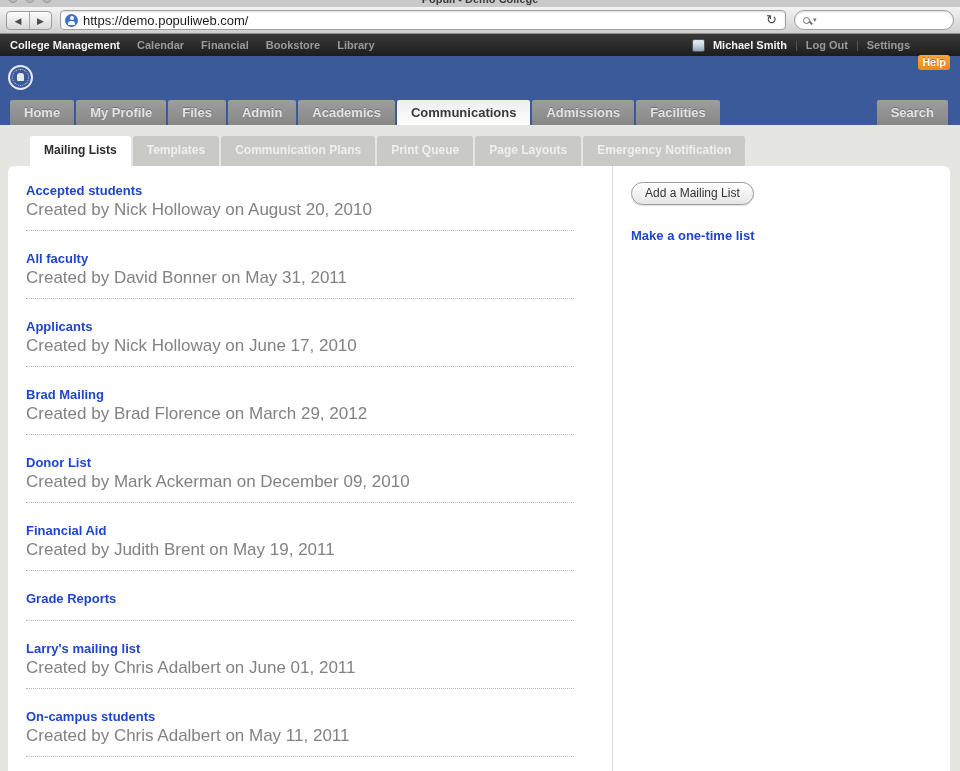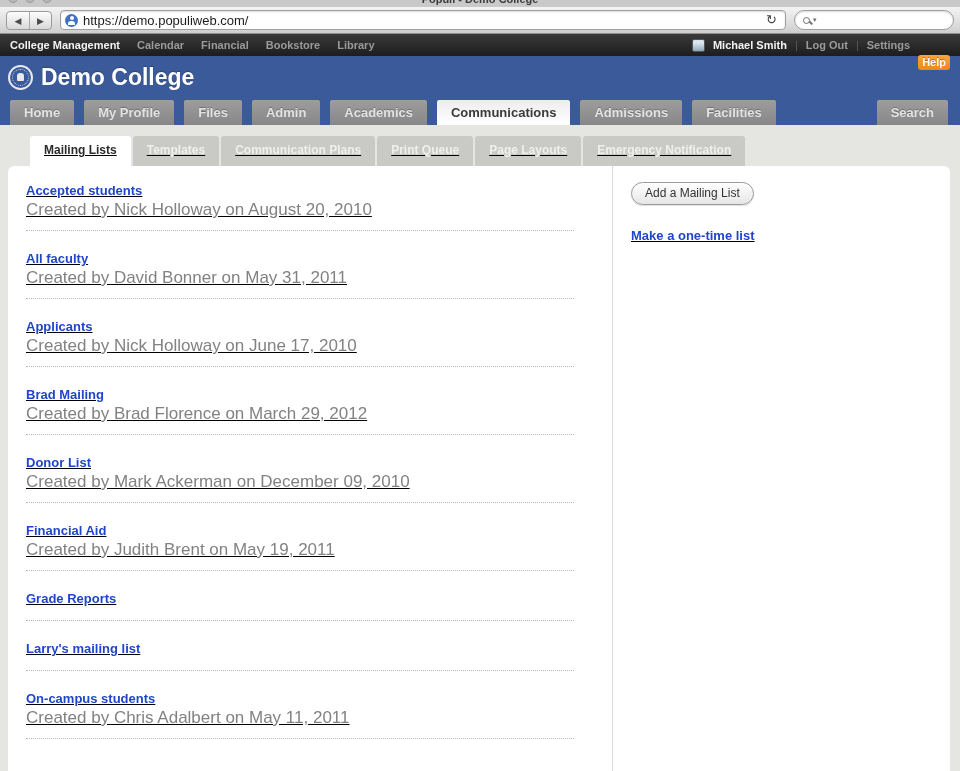--- a/index.html
+++ b/index.html
@@ -64,21 +64,21 @@
 
   
   .maintabs { height:27px; background:#3a5a99; display:flex; gap:2px; padding:2px 12px 0 10px; }
   .maintabs .tab { background:linear-gradient(#9d9d9d,#878787); color:#e3e3e3; font-size:13px;
     font-weight:bold; padding:0 14px; line-height:25px; border-radius:2px 2px 0 0;
     text-shadow:0 -1px 0 rgba(0,0,0,.25); }
   .maintabs .tab.active { background:linear-gradient(#ededed,#ffffff); color:#3a3a3a; text-shadow:none; }
   .maintabs .tab.searchtab { margin-left:auto; }
 
   
-  .page { background:#e5e5e2;text-decoration:underline; }
+  .page { background:#e5e5e2; }
   .subtabs { display:flex; gap:2px; padding:11px 0 0 30px; height:41px; }
   .subtabs .stab { background:#c9c9c6; color:#efefec; font-size:12px; font-weight:bold;
     padding:0 14px; line-height:29px; border-radius:3px 3px 0 0; }
   .subtabs .stab.active { background:#fff; color:#2b2b2b; }
 
   .panel { background:#fff; margin:0 10px 0 8px; border-radius:6px 6px 0 0;
     height:605px; display:flex; }
   .maincol { width:574px; padding:16px 8px 0 18px; }
   .sidecol { flex:1; border-left:1px solid #dcdcdc; padding:16px 0 0 18px;margin-left:30px; }
 
@@ -134,25 +134,24 @@
     <span class="udivider">|</span>
     <span class="ulink">Log Out</span>
     <span class="udivider">|</span>
     <span class="ulink">Settings</span>
     <span class="helpbtn">Help</span>
   </div>
 </div>
 
 <div class="schoolbar">
   <span class="seal"></span>
-  <span class="schoolname">Demo College</span>
 </div>
 
 <div class="maintabs">
-  <div style="display:flex;gap:10px;">
+  <div style="display:flex;gap:2px;">
 
   <div class="tab">Home</div>
       <div class="tab">My Profile</div>
       <div class="tab">Files</div>
       <div class="tab">Admin</div>
       <div class="tab">Academics</div>
       <div class="tab active">Communications</div>
       <div class="tab">Admissions</div>
       <div class="tab">Facilities</div>
     </div>
@@ -195,20 +194,21 @@
       </div>
         <div class="mlist-item">
         <div class="mlist-name">Financial Aid</div>
         <div class="mlist-meta">Created by Judith Brent on May 19, 2011</div>
       </div>
         <div class="mlist-item">
         <div class="mlist-name">Grade Reports</div>
       </div>
         <div class="mlist-item">
         <div class="mlist-name">Larry's mailing list</div>
+        <div class="mlist-meta">Created by Chris Adalbert on June 01, 2011</div>
       </div>
         <div class="mlist-item">
         <div class="mlist-name">On-campus students</div>
         <div class="mlist-meta">Created by Chris Adalbert on May 11, 2011</div>
       </div>
       </div>
     <div class="sidecol">
       <span class="addbtn">Add a Mailing List</span>
       <span class="onetime">Make a one-time list</span>
     </div>

